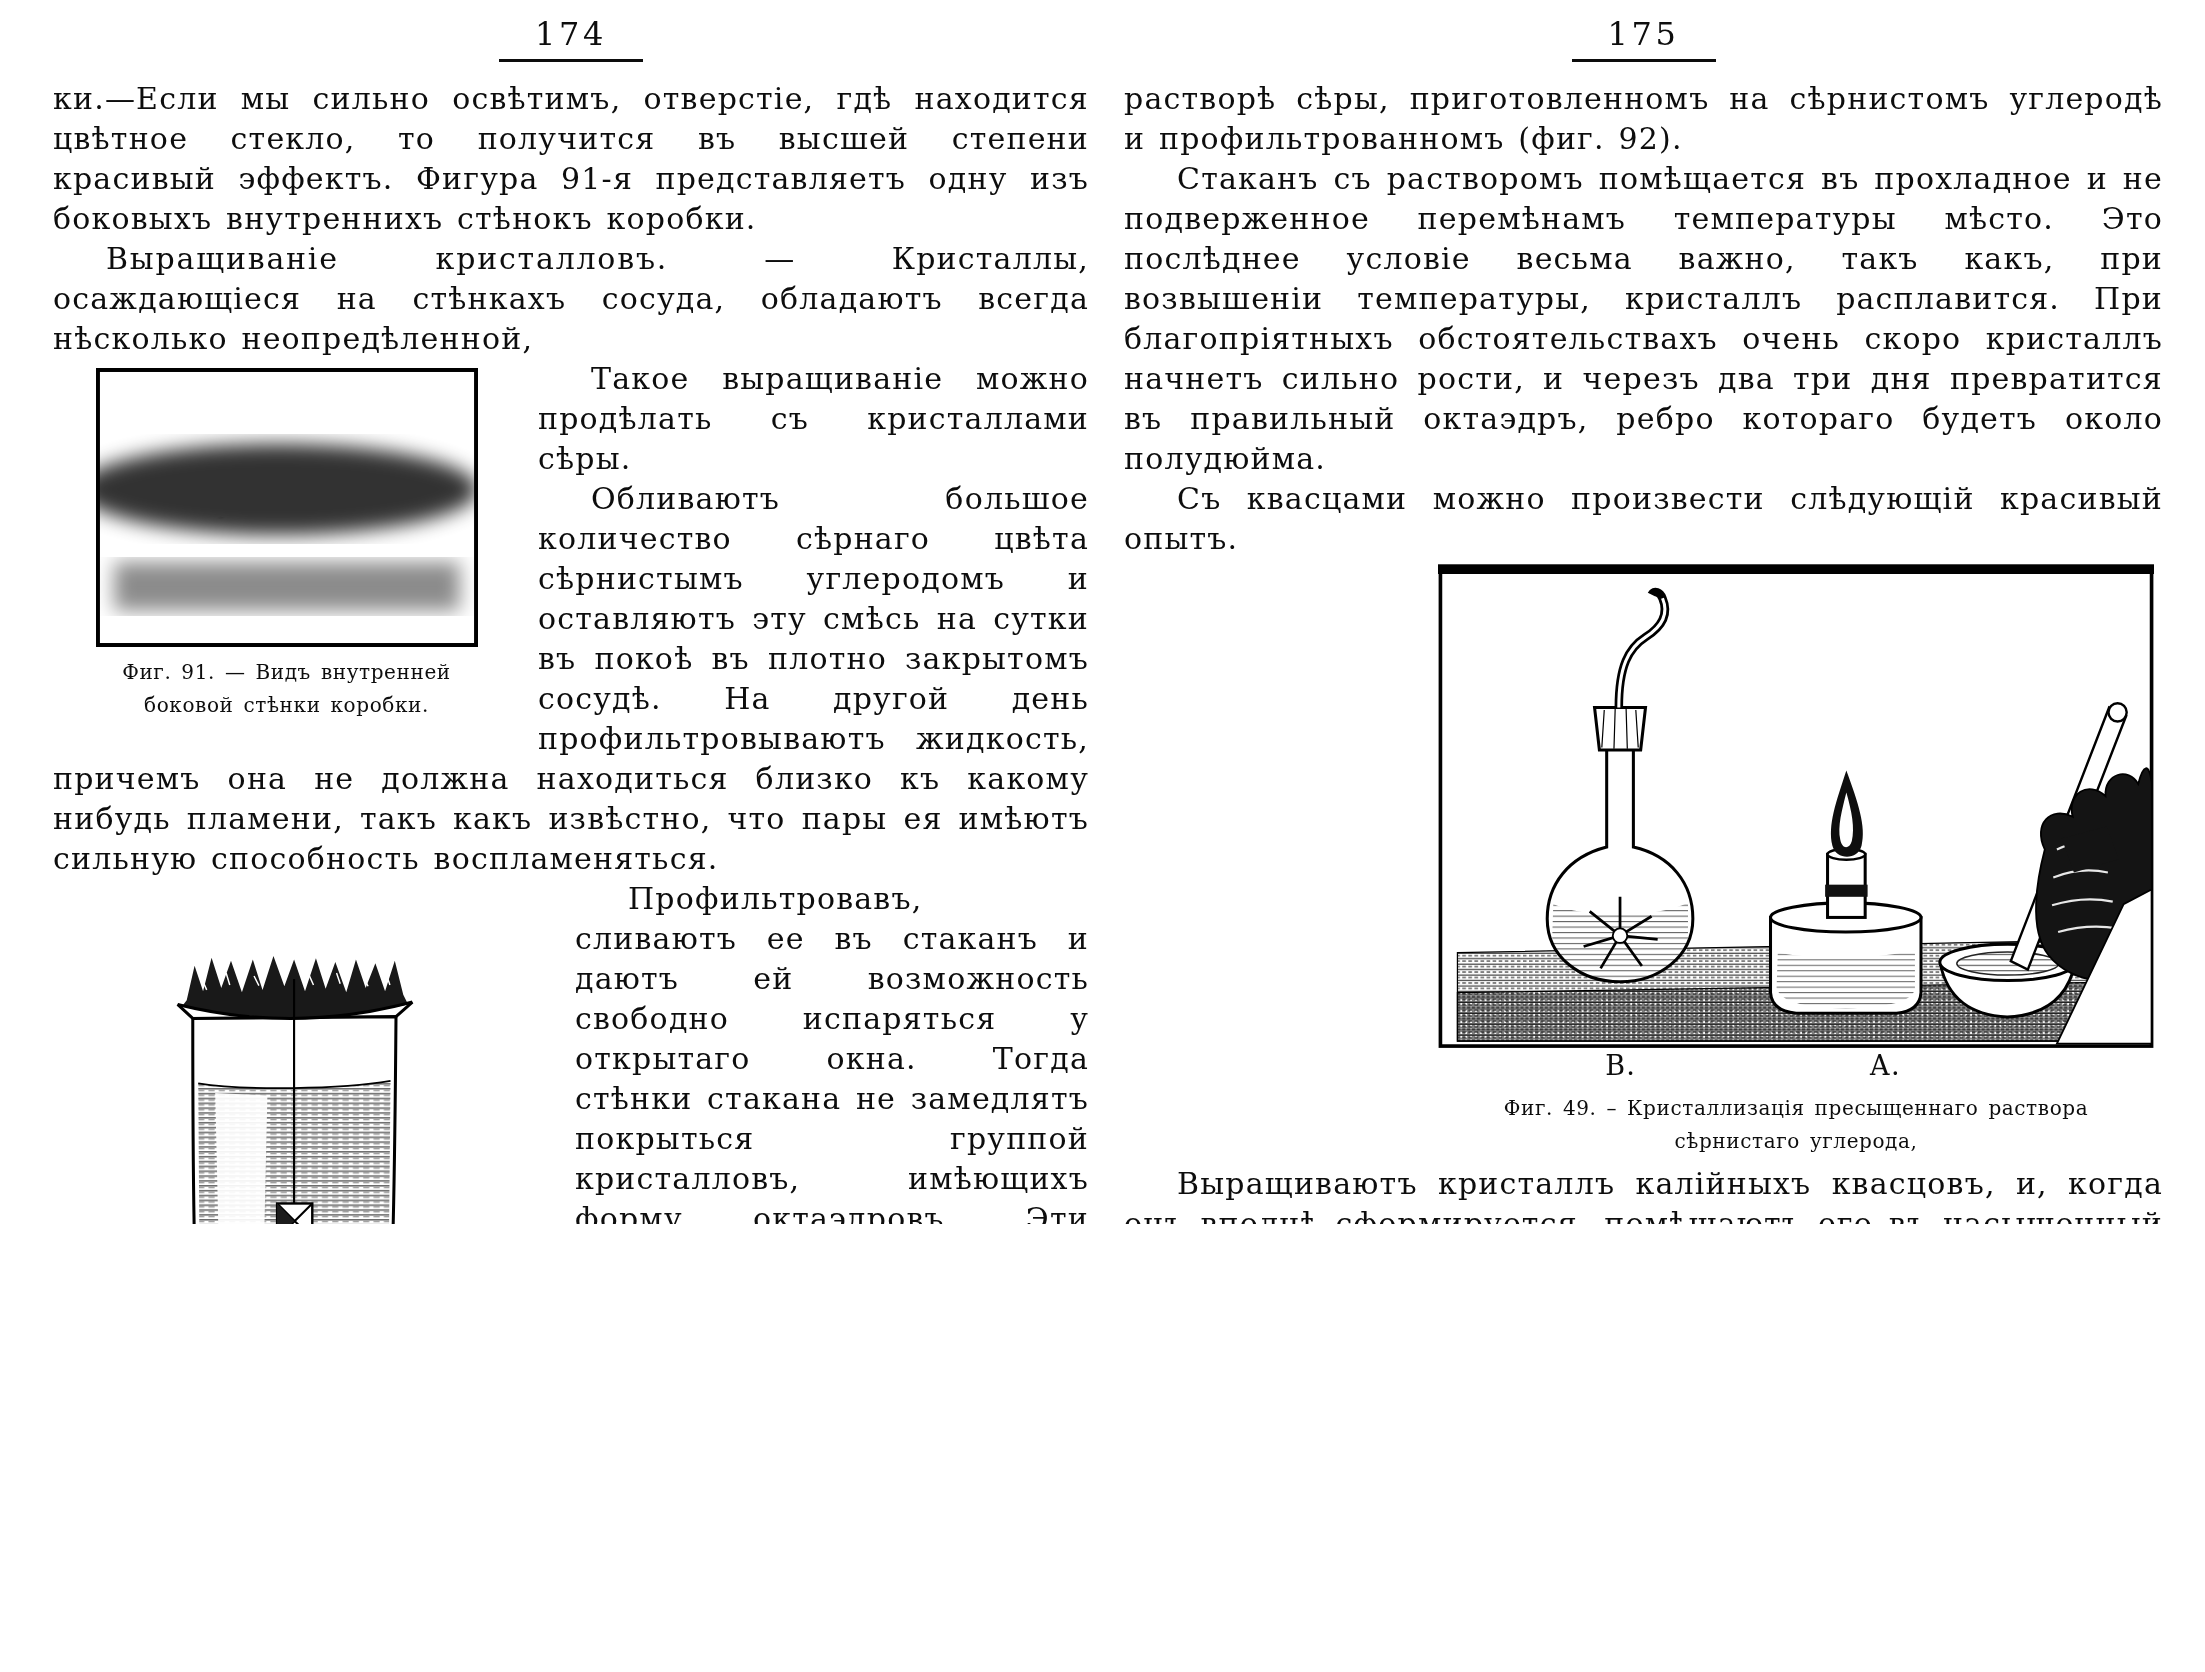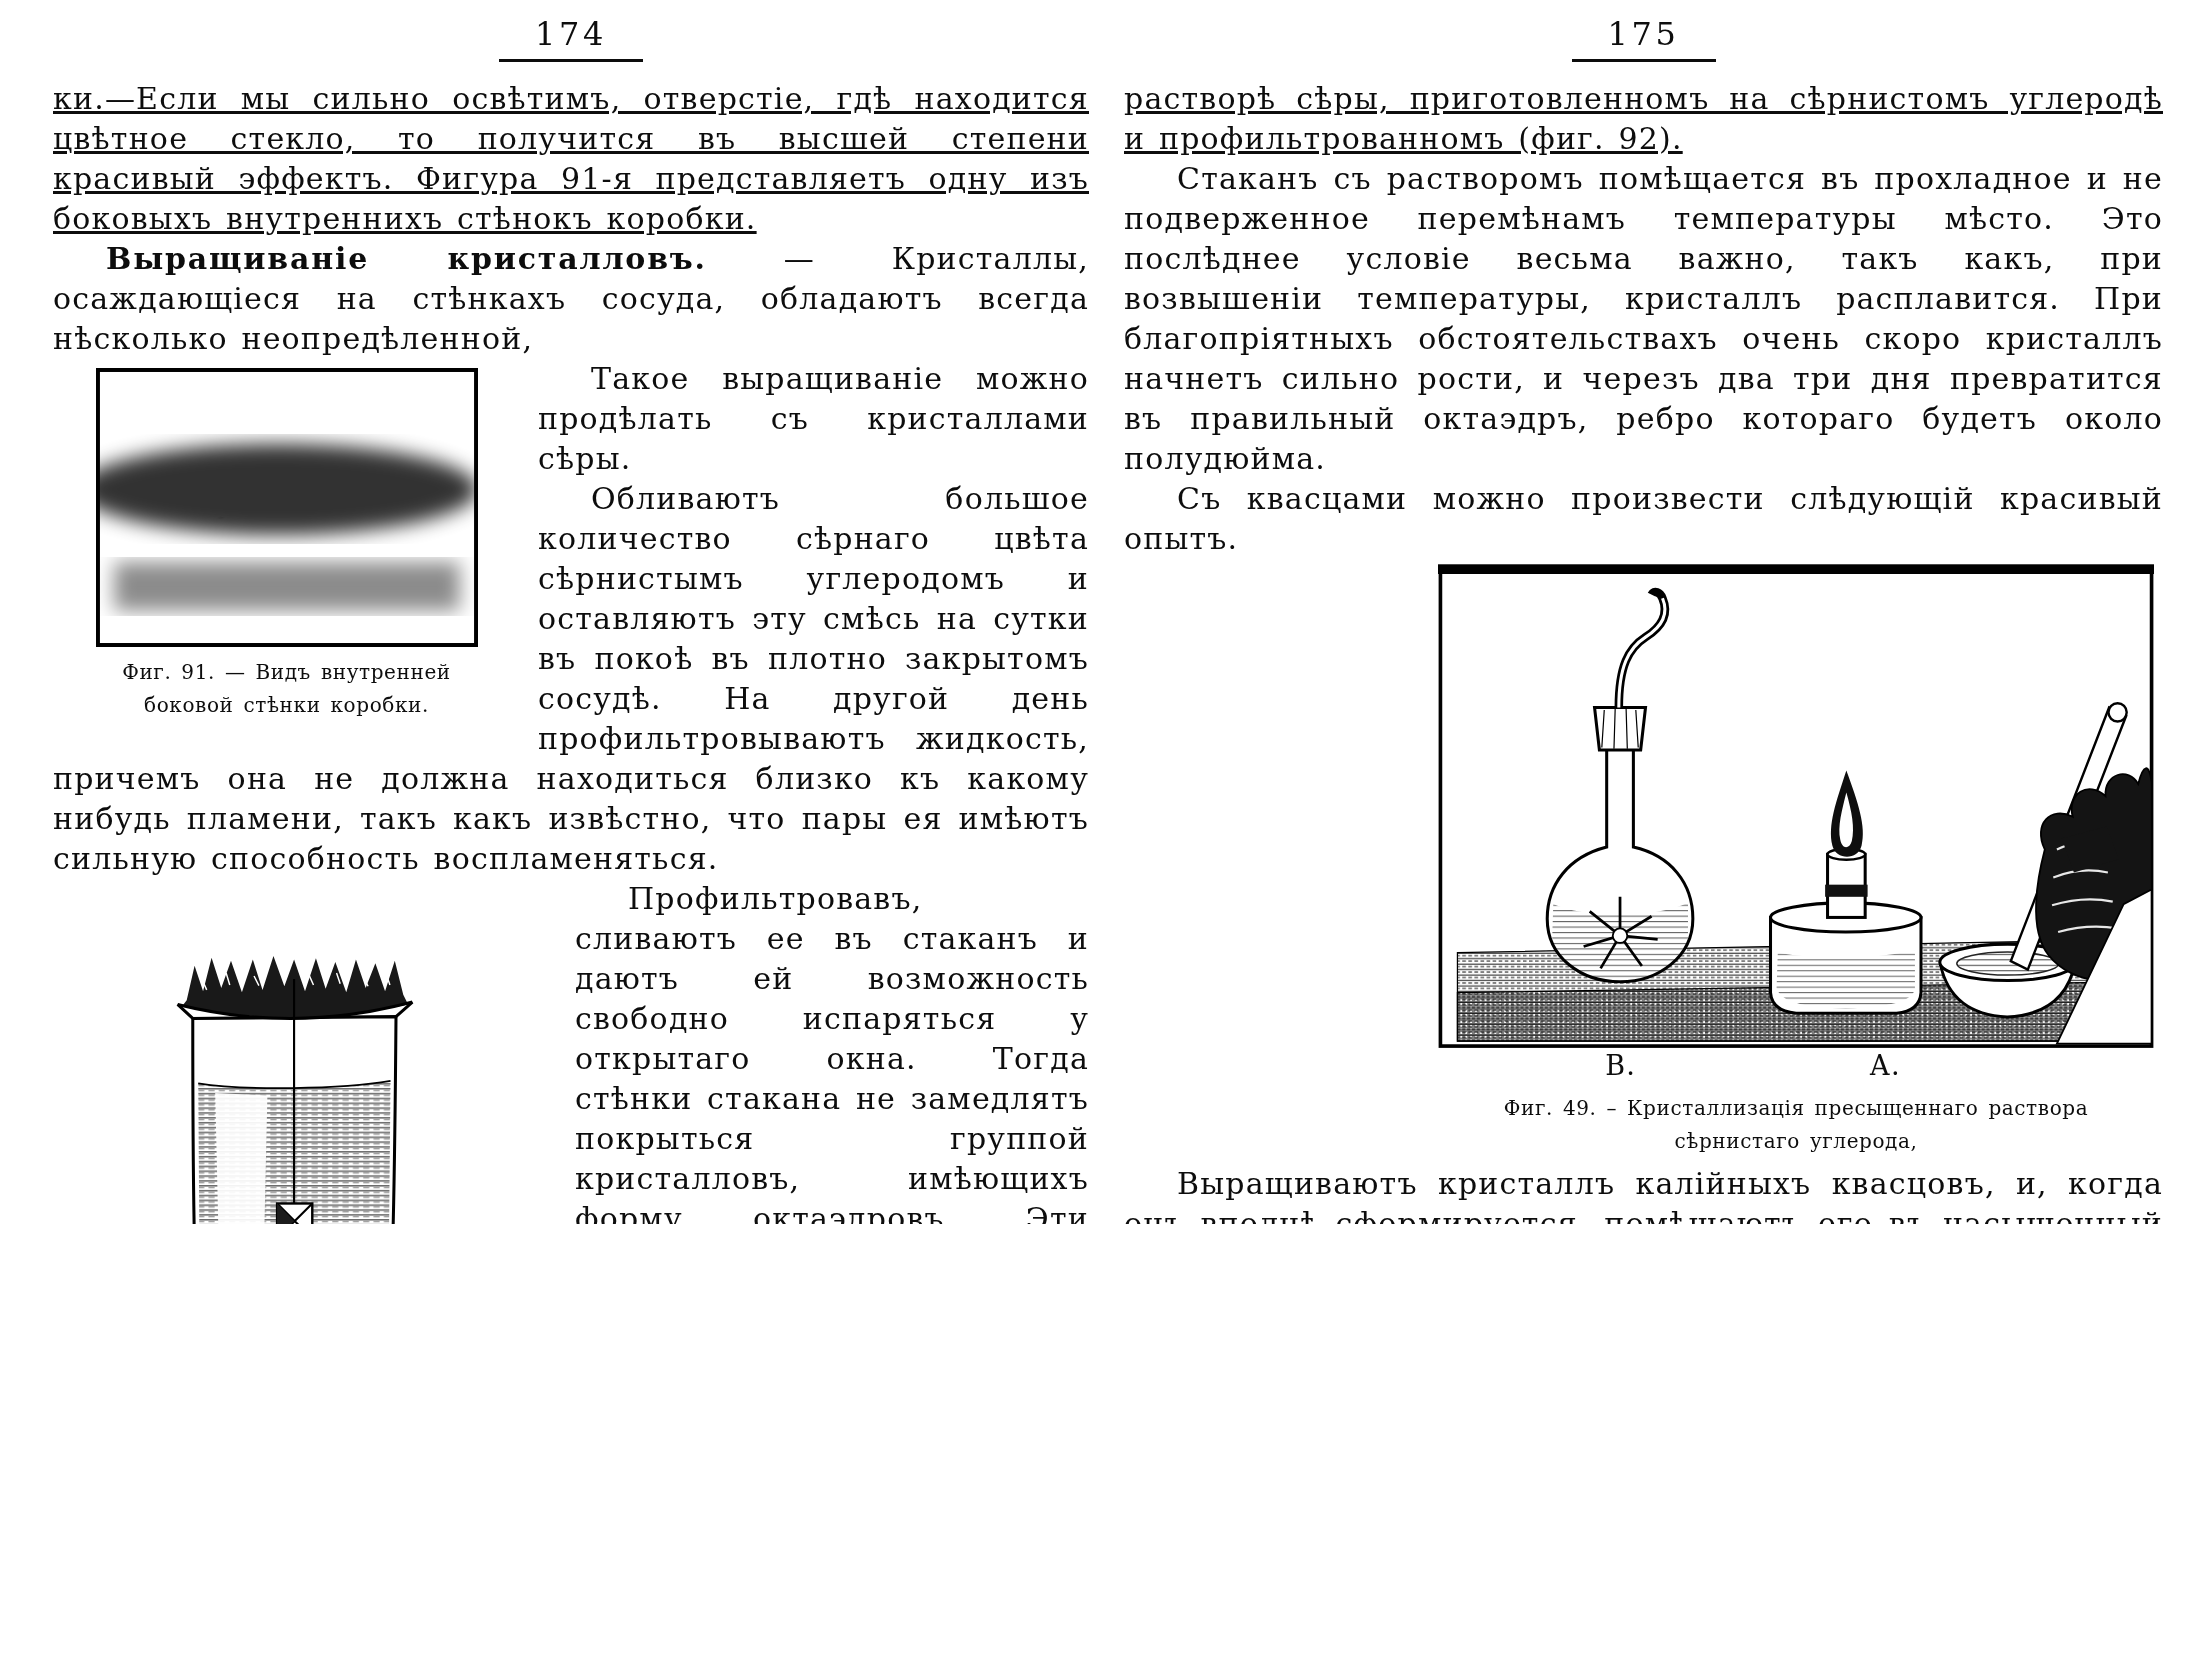--- a/index.html
+++ b/index.html
@@ -12,22 +12,22 @@
     position:relative;
   }
   .sheet{position:absolute;left:0;top:0;width:2205px;height:1224px;background:#fff;overflow:hidden;}
   .page{position:absolute;top:16px;font-size:30px;line-height:40px;letter-spacing:1.2px;word-spacing:3px;}
   .page-left{left:53px;width:1036px;}
   .page-right{left:1124px;width:1039px;}
   .page-head{text-align:center;margin-bottom:17px;}
   .pagenum{font-size:32px;letter-spacing:3.6px;display:block;line-height:36px;}
   .head-rule{width:144px;height:3px;background:#0d0d0d;margin:7.3px auto 0 auto;}
   p{margin:0;text-align:justify;text-indent:53px;}
-  p.cont{text-indent:0;text-decoration:underline;}
-  .bold{font-weight:bold;letter-spacing:1.8px;}
+  p.cont{text-indent:0;}
+  .bold{font-weight:normal;letter-spacing:1.8px;}
   .ital{font-style:italic;}
   figure{margin:0;padding:0;}
   .fig-left{float:left;margin:8.5px 18px 4.9px 0;text-align:center;}
   .fig-right{float:right;margin:4.9px 0 6px 17px;text-align:center;}
   figcaption{font-size:20px;line-height:33px;text-align:center;text-indent:0;letter-spacing:0.6px;margin-top:9.7px;}
   .fig91-box{width:467px;}
   .fig92-box{width:504px;}
   .fig93-box{width:734px;}
   .labels-row{position:relative;height:32px;font-size:27px;line-height:32px;}
   .labels-row .lbl-b{position:absolute;left:24%;}

